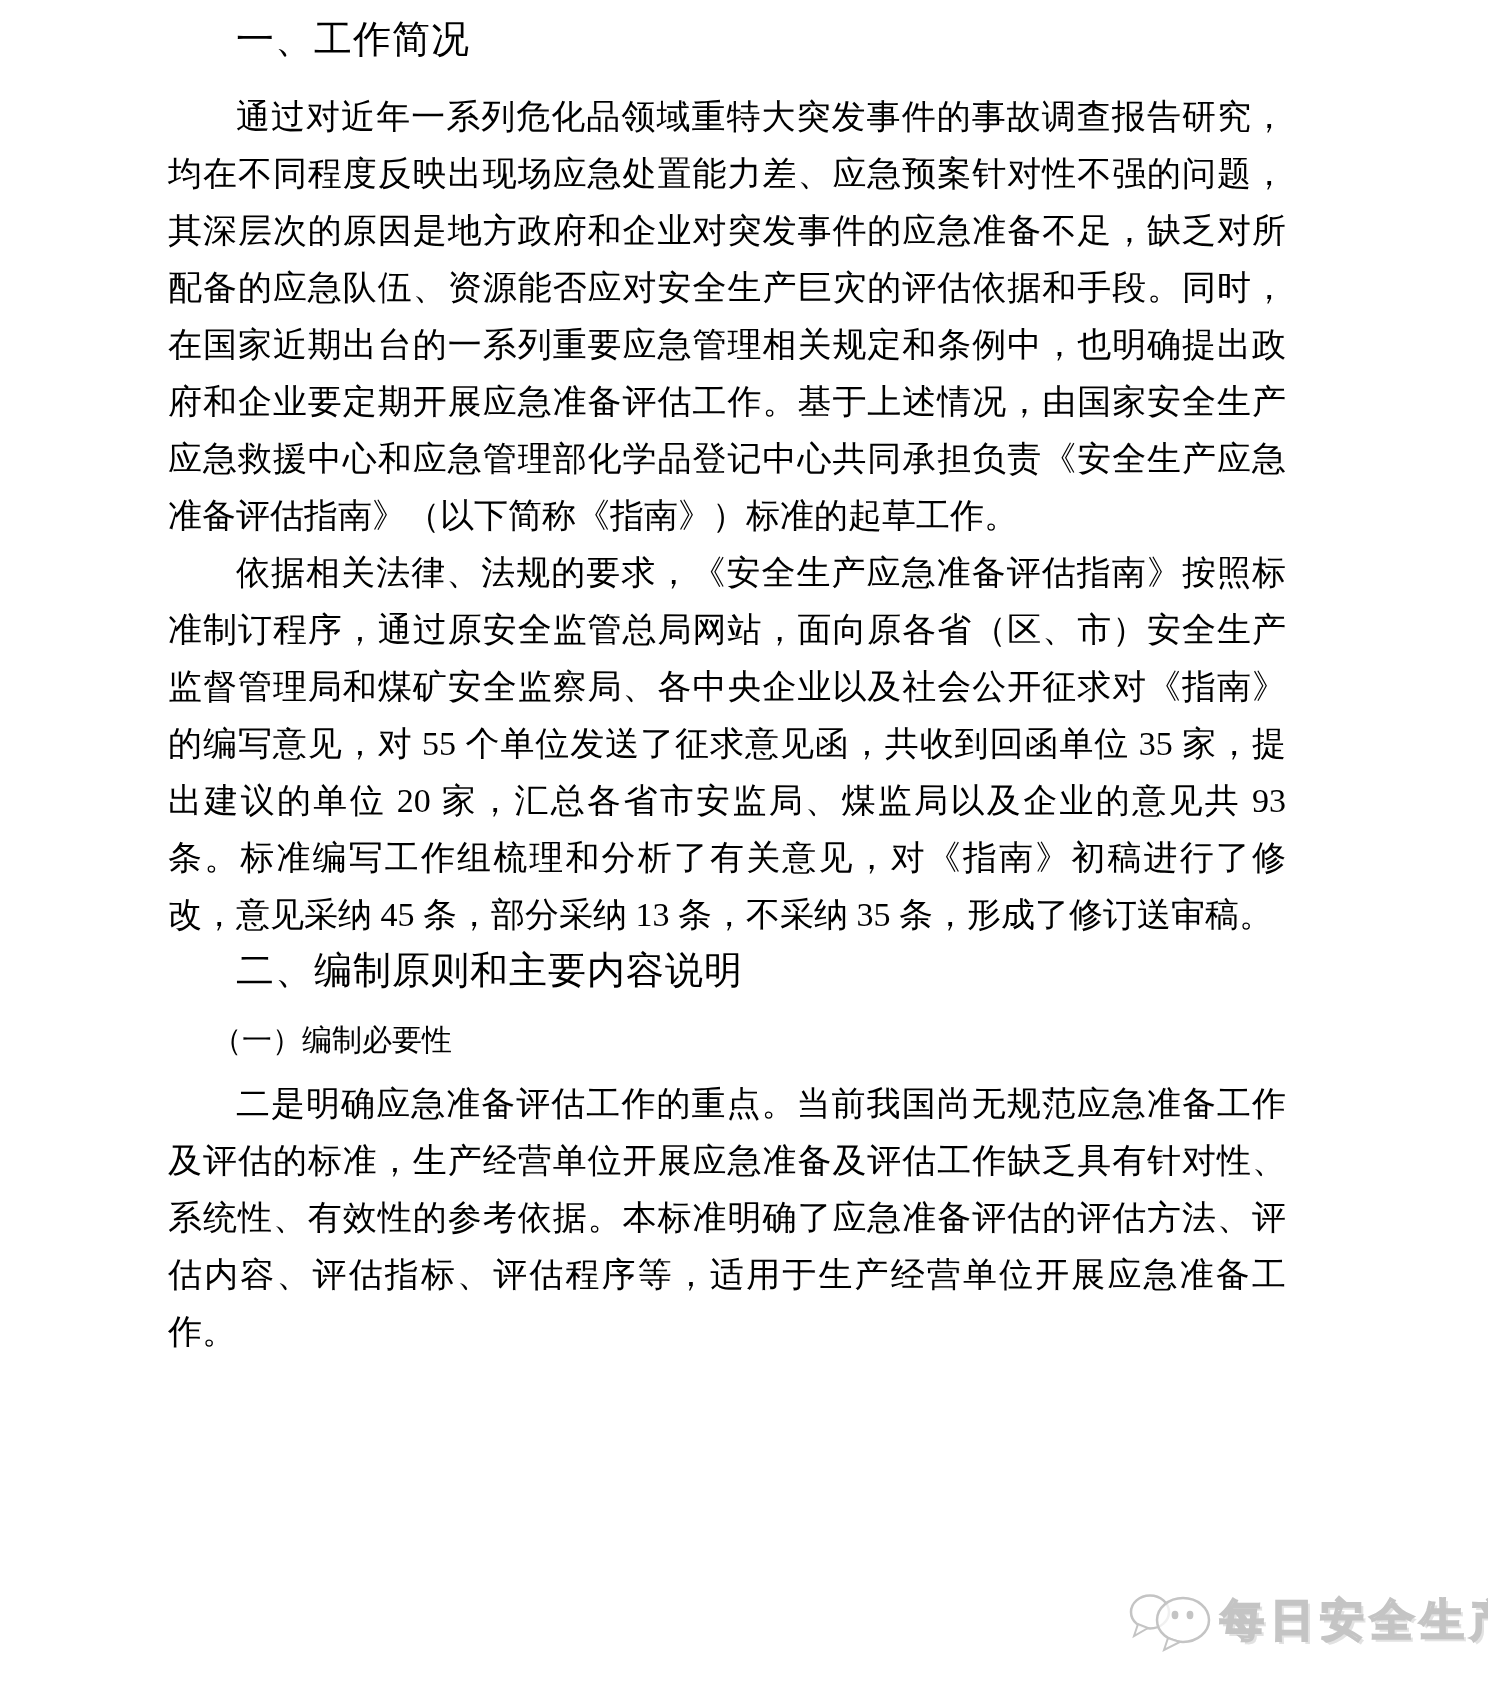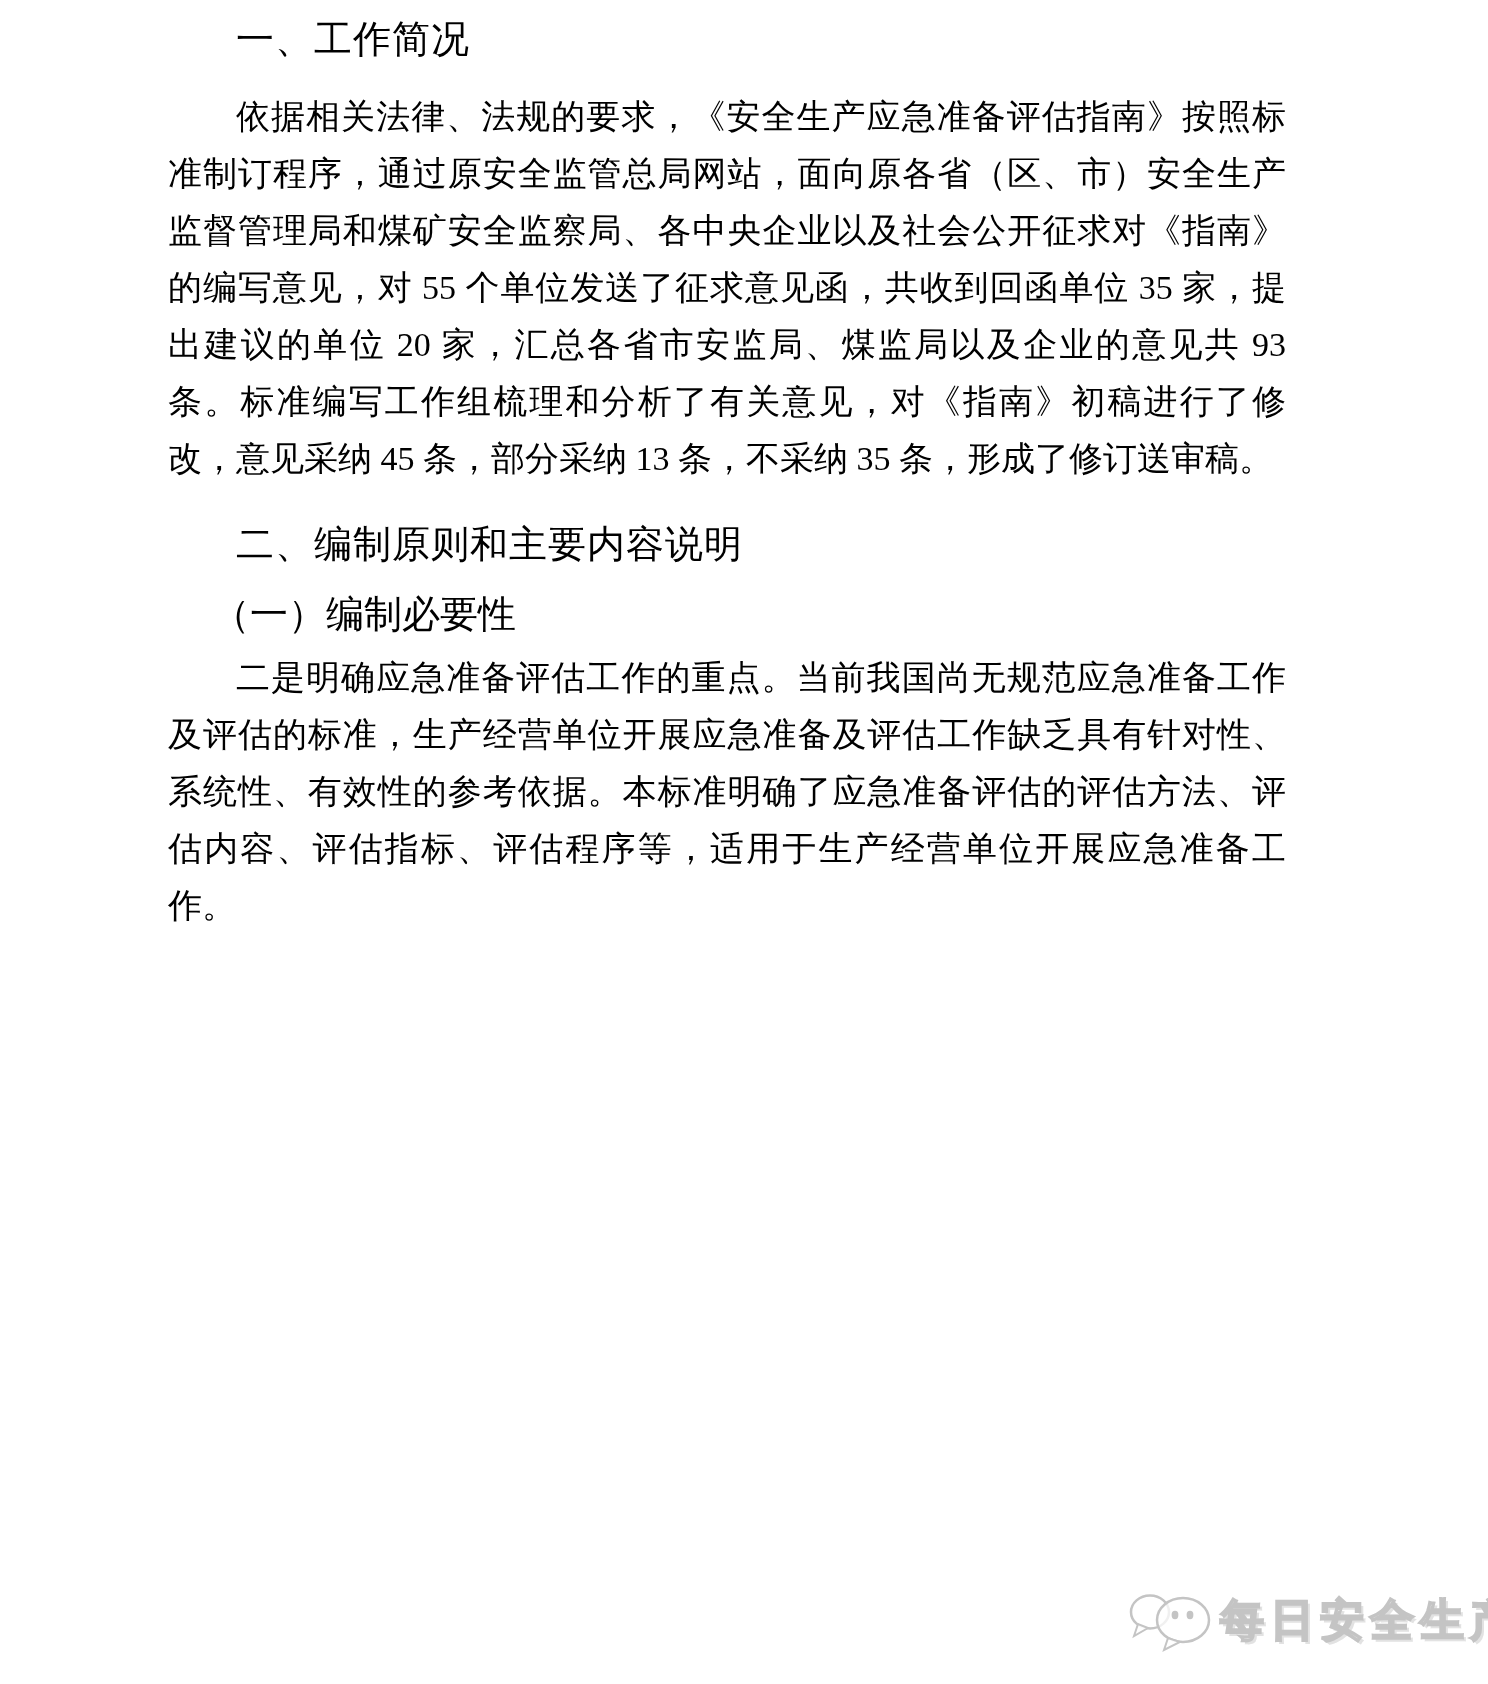--- a/index.html
+++ b/index.html
@@ -25,23 +25,23 @@
   .doc-heading {
     font-family: "Liberation Sans", "DejaVu Sans", sans-serif;
     font-weight: 400;
     font-size: 38px;
     line-height: 54px;
     letter-spacing: 1px;
     margin: 0;
     text-indent: 68px;
   }
   .heading-1 { margin-bottom: 22px; }
-  .heading-2 { margin-top: 30px; margin-bottom: 14px; }
+  .heading-2 { margin-bottom: 14px; }
   .doc-subheading {
-    font-size: 38px;
+    font-size: 30px;
     line-height: 58px;
     margin: 0 0 6px 0;
     text-indent: 44px;
   }
   .para {
     font-size: 34px;
     line-height: 57px;
     text-align: justify;
     text-indent: 68px;
     margin: 0;
@@ -71,20 +71,21 @@
     -webkit-text-stroke: 2px #c4c4c4;
     text-shadow: 3px 3px 0 #e2e2e2;
   }
 </style>
 </head>
 <body>
 
 <div class="page">
   <h1 class="doc-heading heading-1">一、工作简况</h1>
 
+  <p class="para">通过对近年一系列危化品领域重特大突发事件的事故调查报告研究，均在不同程度反映出现场应急处置能力差、应急预案针对性不强的问题，其深层次的原因是地方政府和企业对突发事件的应急准备不足，缺乏对所配备的应急队伍、资源能否应对安全生产巨灾的评估依据和手段。同时，在国家近期出台的一系列重要应急管理相关规定和条例中，也明确提出政府和企业要定期开展应急准备评估工作。基于上述情况，由国家安全生产应急救援中心和应急管理部化学品登记中心共同承担负责《安全生产应急准备评估指南》（以下简称《指南》）标准的起草工作。</p>
 
   <p class="para">依据相关法律、法规的要求，《安全生产应急准备评估指南》按照标准制订程序，通过原安全监管总局网站，面向原各省（区、市）安全生产监督管理局和煤矿安全监察局、各中央企业以及社会公开征求对《指南》的编写意见，对 55 个单位发送了征求意见函，共收到回函单位 35 家，提出建议的单位 20 家，汇总各省市安监局、煤监局以及企业的意见共 93 条。标准编写工作组梳理和分析了有关意见，对《指南》初稿进行了修改，意见采纳 45 条，部分采纳 13 条，不采纳 35 条，形成了修订送审稿。</p>
 
 
   <h1 class="doc-heading heading-2">二、编制原则和主要内容说明</h1>
 
   <div class="doc-subheading">（一）编制必要性</div>
 
 
   <p class="para">二是明确应急准备评估工作的重点。当前我国尚无规范应急准备工作及评估的标准，生产经营单位开展应急准备及评估工作缺乏具有针对性、系统性、有效性的参考依据。本标准明确了应急准备评估的评估方法、评估内容、评估指标、评估程序等，适用于生产经营单位开展应急准备工作。</p>

